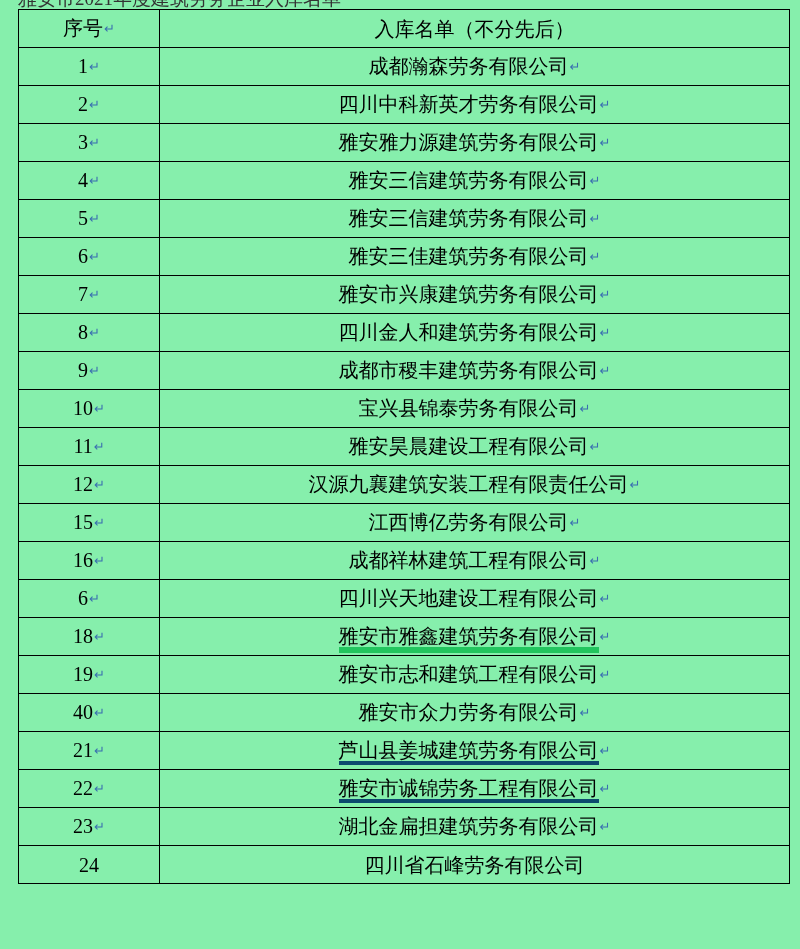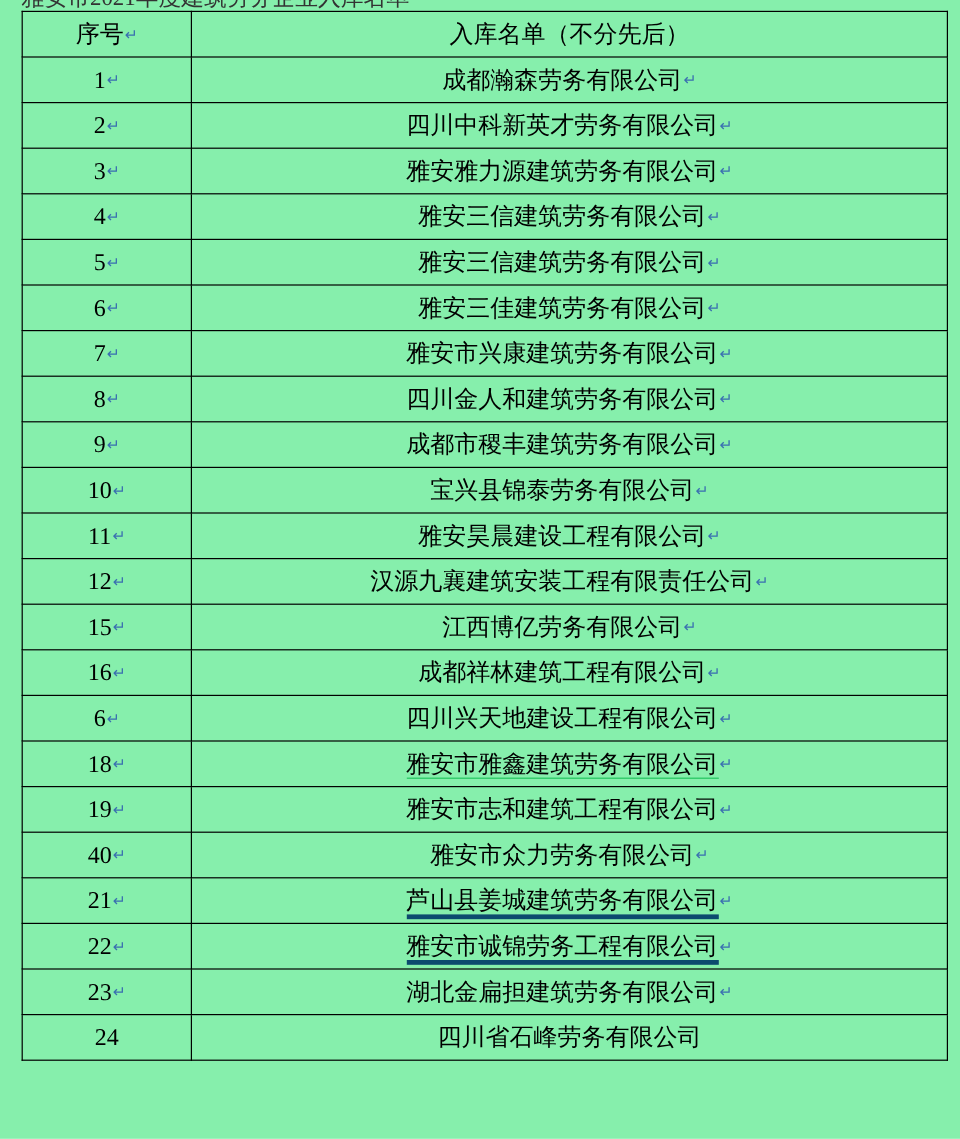--- a/index.html
+++ b/index.html
@@ -72,21 +72,21 @@
     font-family: "Liberation Sans", sans-serif;
     font-size: 13px;
     color: #3a6fb0;
     vertical-align: 2px;
     margin-left: 1px;
   }
   .u-green {
     border-bottom: 4px solid #0c4a6e;
   }
   .u-red {
-    border-bottom: 1px solid #22c55e;
+    border-bottom: 6px solid #22c55e;
   }
 </style>
 </head>
 <body>
 
 <div class="page">
 
   <div class="top-clip">
     <span>雅安市2021年度建筑劳务企业入库名单</span>
   </div>

